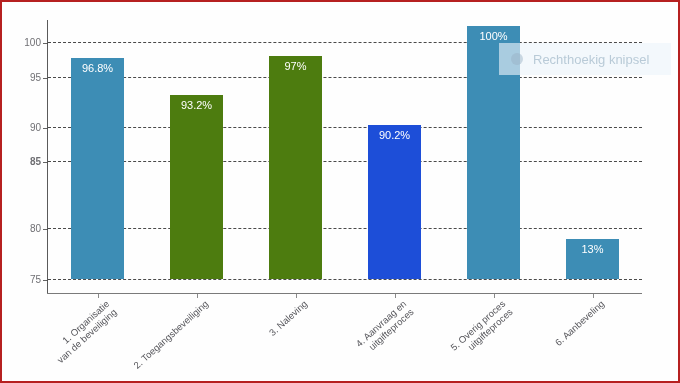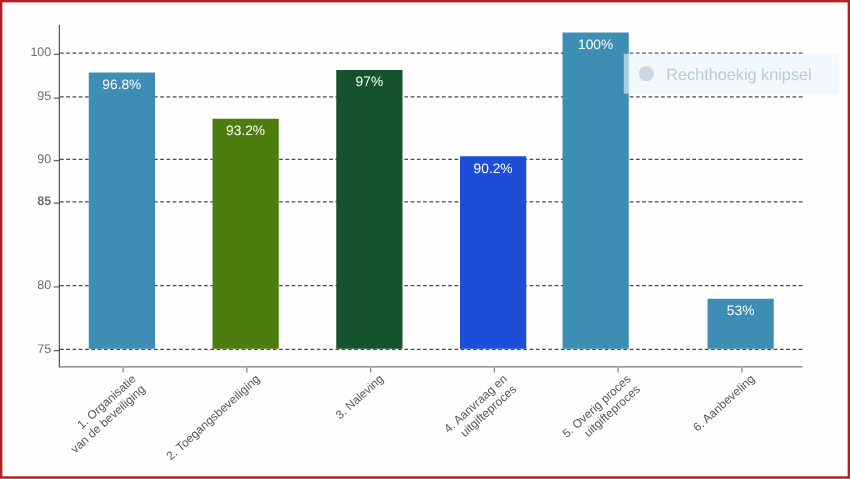--- a/index.html
+++ b/index.html
@@ -191,31 +191,31 @@
         <div class="gridline" style="top: 16px;">
           <div class="tickmark"></div>
           <div class="ytick-label">100</div>
         </div>
         <div class="bar" style="left: 23px; width: 53px; height: 220.616px; background: rgb(61, 141, 181);">
           <div class="bar-label">96.8%</div>
         </div>
         <div class="bar" style="left: 122px; width: 53px; height: 184.184px; background: #4d7c0f;">
           <div class="bar-label">93.2%</div>
         </div>
-        <div class="bar" style="left: 221px; width: 53px; height: 222.64px; background: #14532d;">
+        <div class="bar" style="left: 221px; width: 53px; height: 222.64px; background: #4d7c0f;">
           <div class="bar-label">97%</div>
         </div>
         <div class="bar" style="left: 320px; width: 53px; height: 153.824px; background: #1d4ed8;">
           <div class="bar-label">90.2%</div>
         </div>
-        <div class="bar" style="left: 402px; width: 53px; height: 253px; background: rgb(61, 141, 181);">
+        <div class="bar" style="left: 419px; width: 53px; height: 253px; background: rgb(61, 141, 181);">
           <div class="bar-label">100%</div>
         </div>
         <div class="bar" style="left: 518px; width: 53px; height: 40.48px; background: rgb(61, 141, 181);">
-          <div class="bar-label">53%</div>
+          <div class="bar-label">13%</div>
         </div>
       </div>
 
     <div id="xlabels">
         <div class="xtick" style="left: 95.5px;"></div>
         <div class="xlabel" style="left: 101.5px;">1. Organisatie
 van de beveiliging</div>
         <div class="xtick" style="left: 194.5px;"></div>
         <div class="xlabel" style="left: 200.5px;">2. Toegangsbeveiliging</div>
         <div class="xtick" style="left: 293.5px;"></div>

